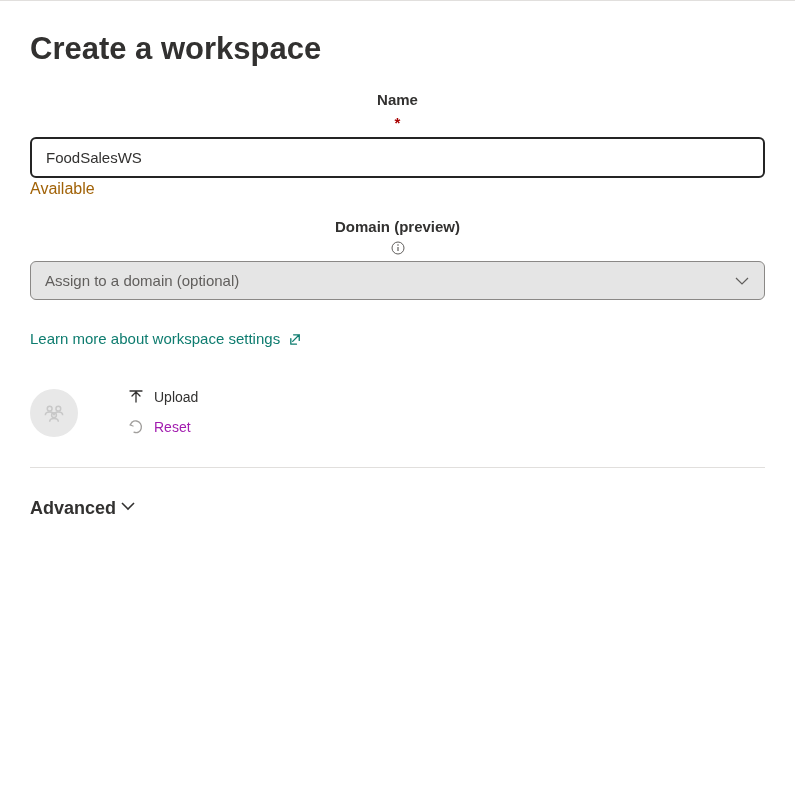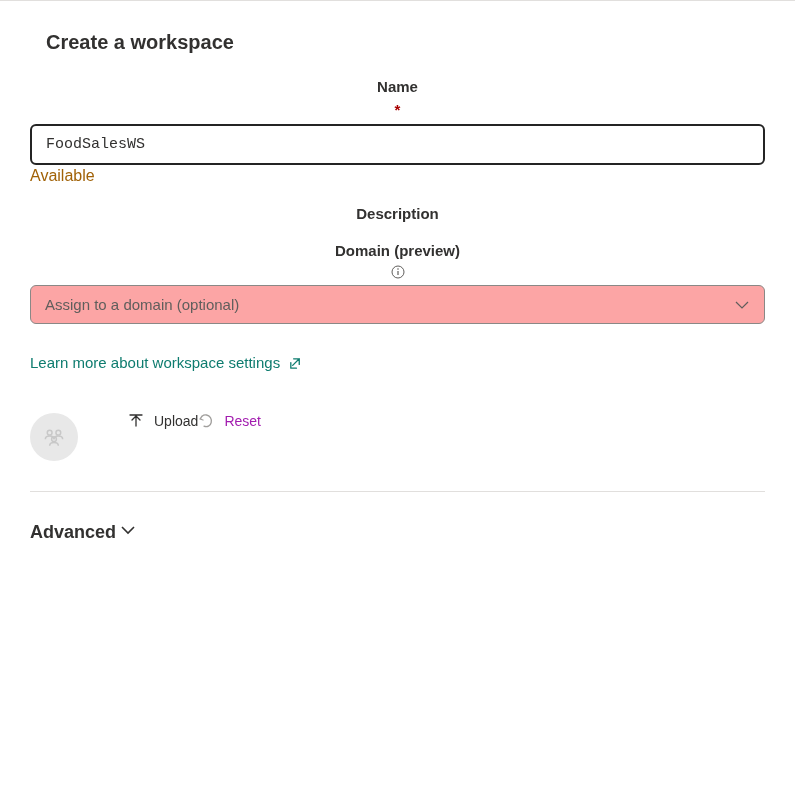--- a/index.html
+++ b/index.html
@@ -10,25 +10,24 @@
     body {
       font-family: 'Segoe UI', Tahoma, Geneva, Verdana, sans-serif;
       background: #ffffff;
       width: 795px;
       height: 802px;
       padding: 20px 30px;
       color: #323130;
       border-top: 1px solid #e1dfdd;
     }
     .page-title {
-      font-size: 20px;
+      font-size: 31px;
       font-weight: 700;
       margin-bottom: 24px;
       margin-top: 10px;
-      margin-left: 16px;
     }
     .field-group {
       margin-bottom: 20px;
     }
     .field-label {
       font-size: 15px;
       font-weight: 600;
       margin-bottom: 6px;
       display: flex;
       align-items: center;
@@ -39,21 +38,21 @@
       color: #a80000;
       font-weight: 700;
     }
     .text-input {
       width: 100%;
       padding: 10px 14px;
       font-size: 15px;
       border: 2px solid #242424;
       border-radius: 6px;
       outline: none;
-      font-family: Liberation Mono, monospace;
+      font-family: Liberation Sans, sans-serif;
       color: #323130;
     }
     .availability-text {
       font-size: 16px;
       color: #a16207;
       margin-top: 2px;
     }
     .textarea-input {
       width: 100%;
       padding: 12px 14px;
@@ -75,21 +74,21 @@
     }
     .select-input {
       width: 100%;
       padding: 10px 14px;
       font-size: 15px;
       border: 1px solid #8a8886;
       border-radius: 6px;
       outline: none;
       font-family: inherit;
       color: #605e5c;
-      background: #fca5a5;
+      background: #e5e5e5;
       cursor: pointer;
       text-align: left;
       display: flex;
       justify-content: space-between;
       align-items: center;
     }
     .chevron-down {
       width: 16px;
       height: 16px;
     }
@@ -122,21 +121,22 @@
       height: 48px;
       border-radius: 50%;
       background: #e8e8e8;
       display: flex;
       align-items: center;
       justify-content: center;
       color: #b3b3b3;
     }
     .image-actions {
       display: flex;
-      flex-direction: row;
+      flex-direction: column;
+      gap: 14px;
     }
     .image-action {
       display: flex;
       align-items: center;
       gap: 10px;
       cursor: pointer;
       font-size: 14px;
       color: #323130;
     }
     .image-action.disabled {
@@ -177,23 +177,20 @@
 <div class="field-group">
   <div class="field-label">
     <span>Name</span>
     <span class="required-asterisk">*</span>
   </div>
   <input type="text" class="text-input" value="FoodSalesWS" style="">
   <div class="availability-text">Available</div>
 </div>
 
 <div class="field-group">
-  <div class="field-label">
-    <span>Description</span>
-  </div>
 </div>
 
 <div class="field-group">
   <div class="field-label">
     <span>Domain (preview)</span>
     <span class="info-icon">
       <svg viewBox="0 0 14 14" width="14" height="14">
         <circle cx="7" cy="7" r="6" fill="none" stroke="#605e5c" stroke-width="1"></circle>
         <circle cx="7" cy="4" r="0.8" fill="#605e5c"></circle>
         <line x1="7" y1="6" x2="7" y2="10" stroke="#605e5c" stroke-width="1.2"></line>

